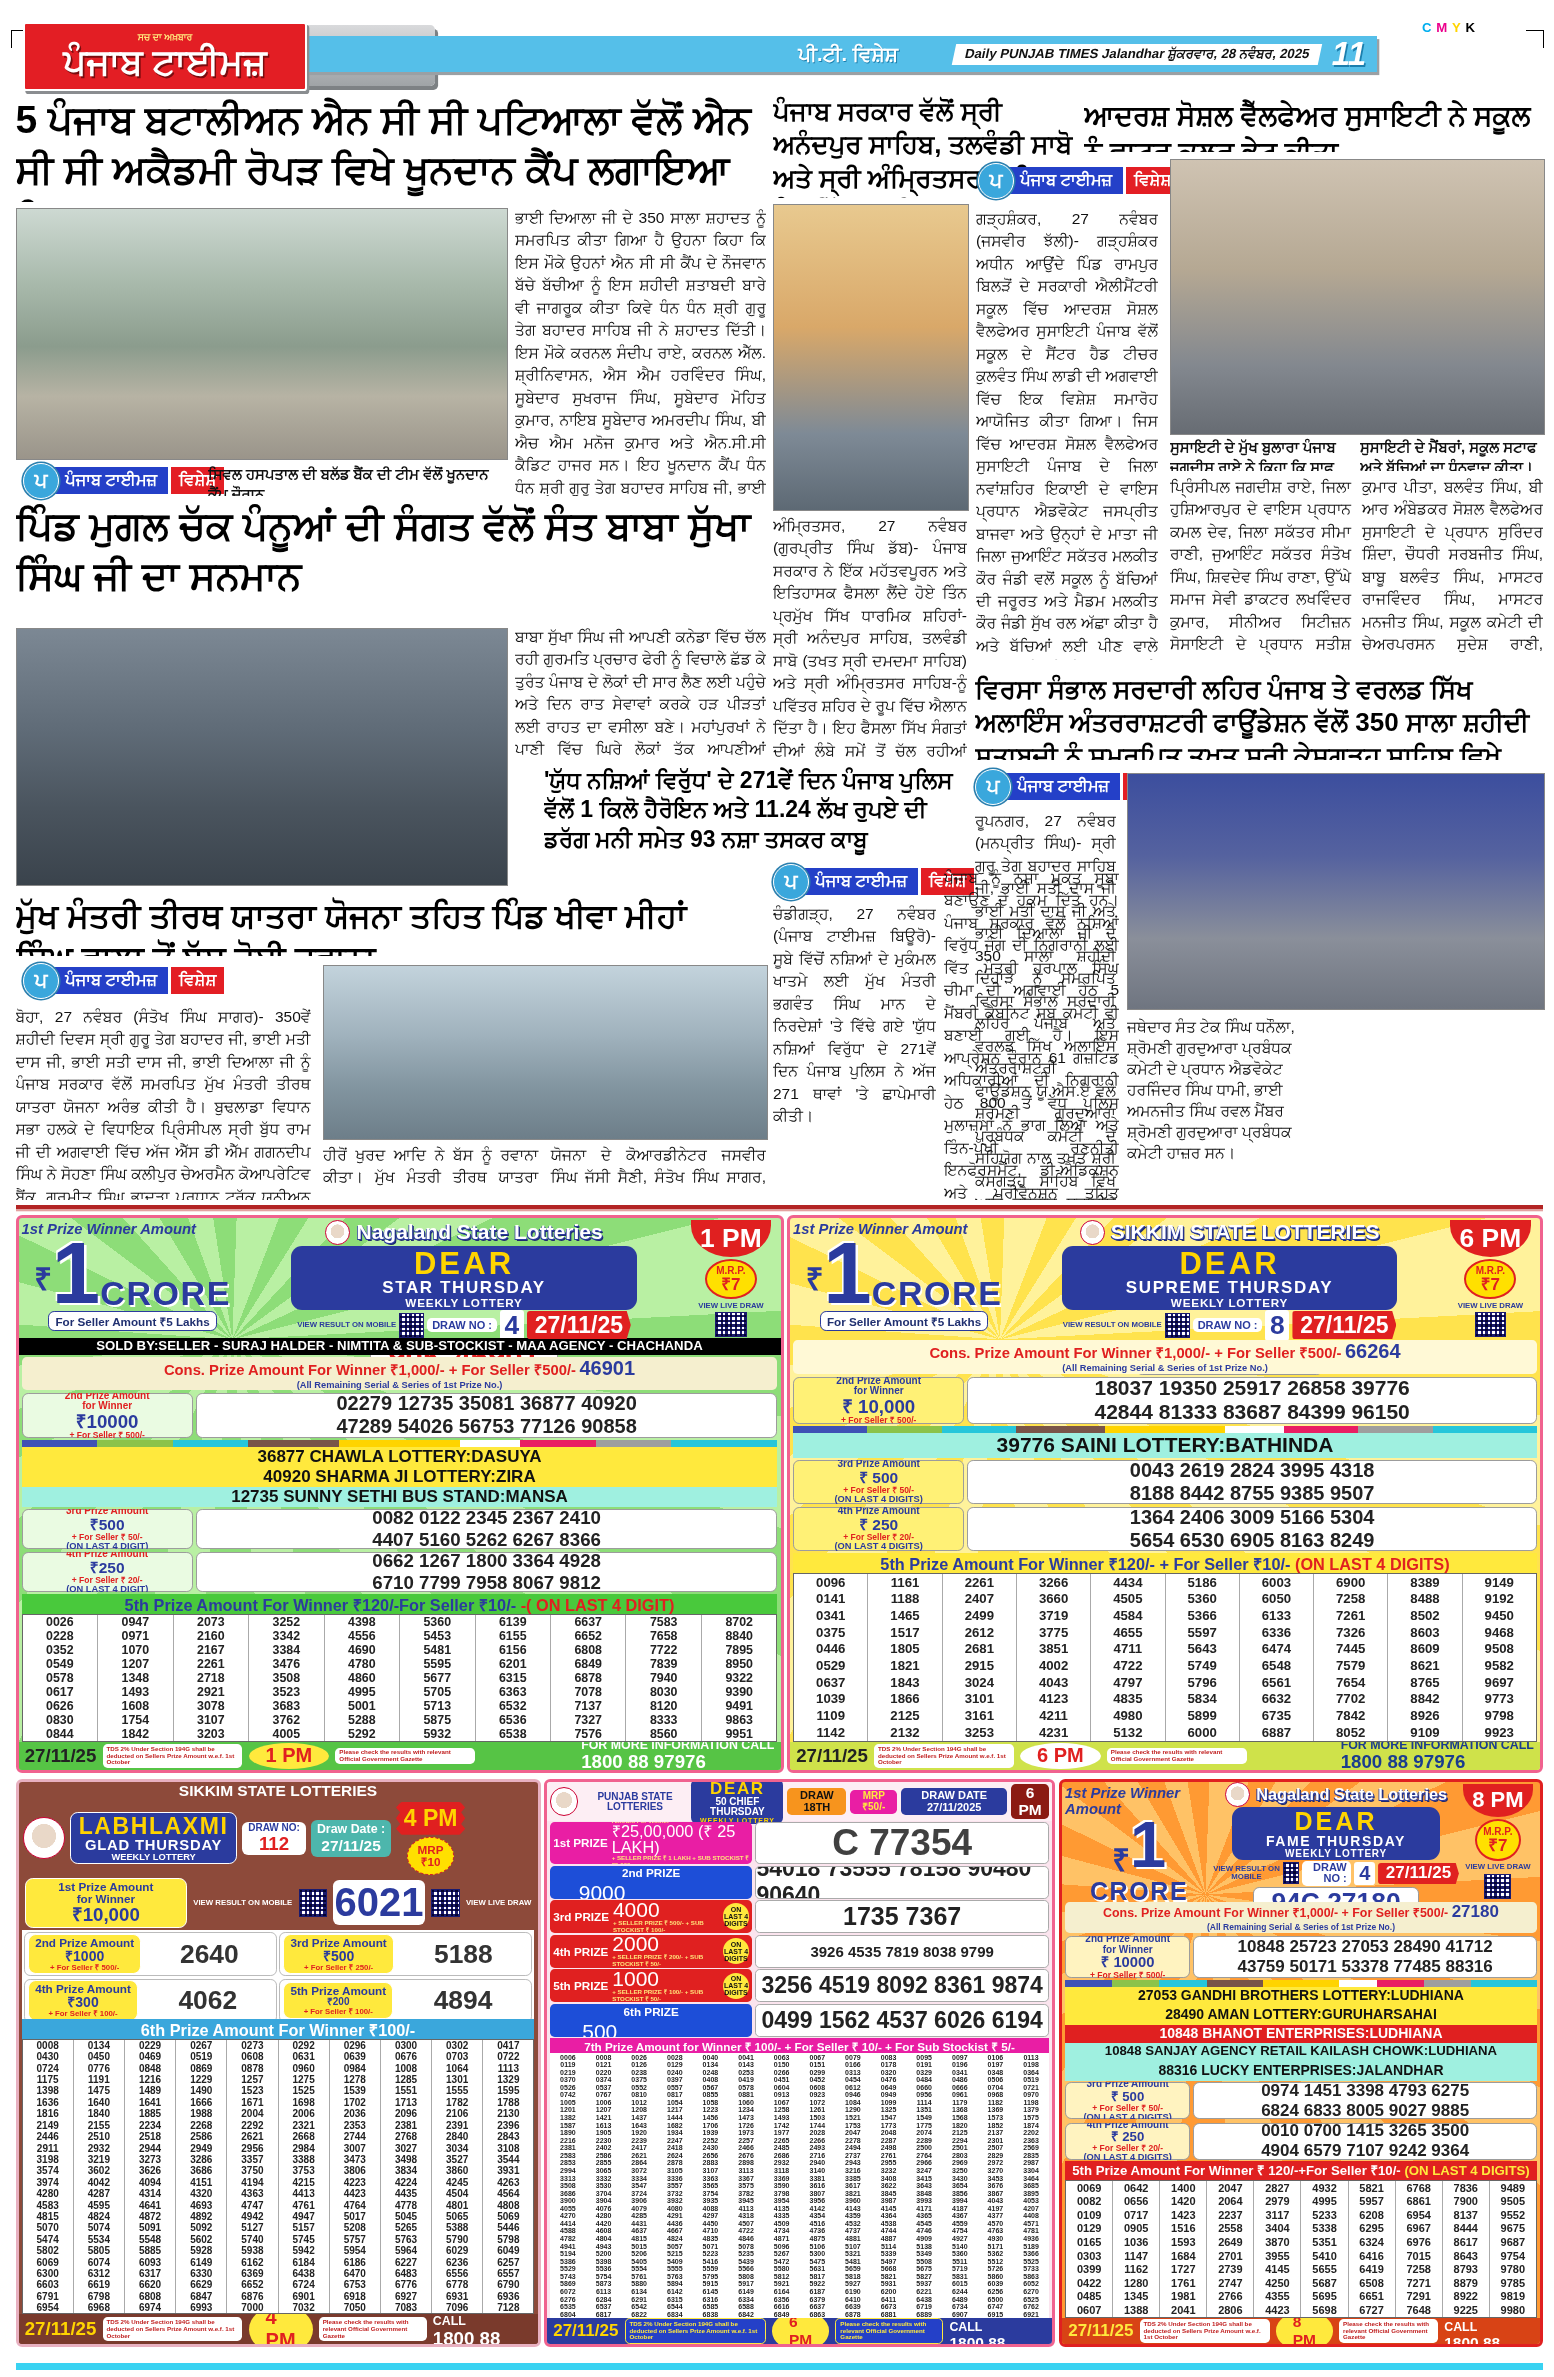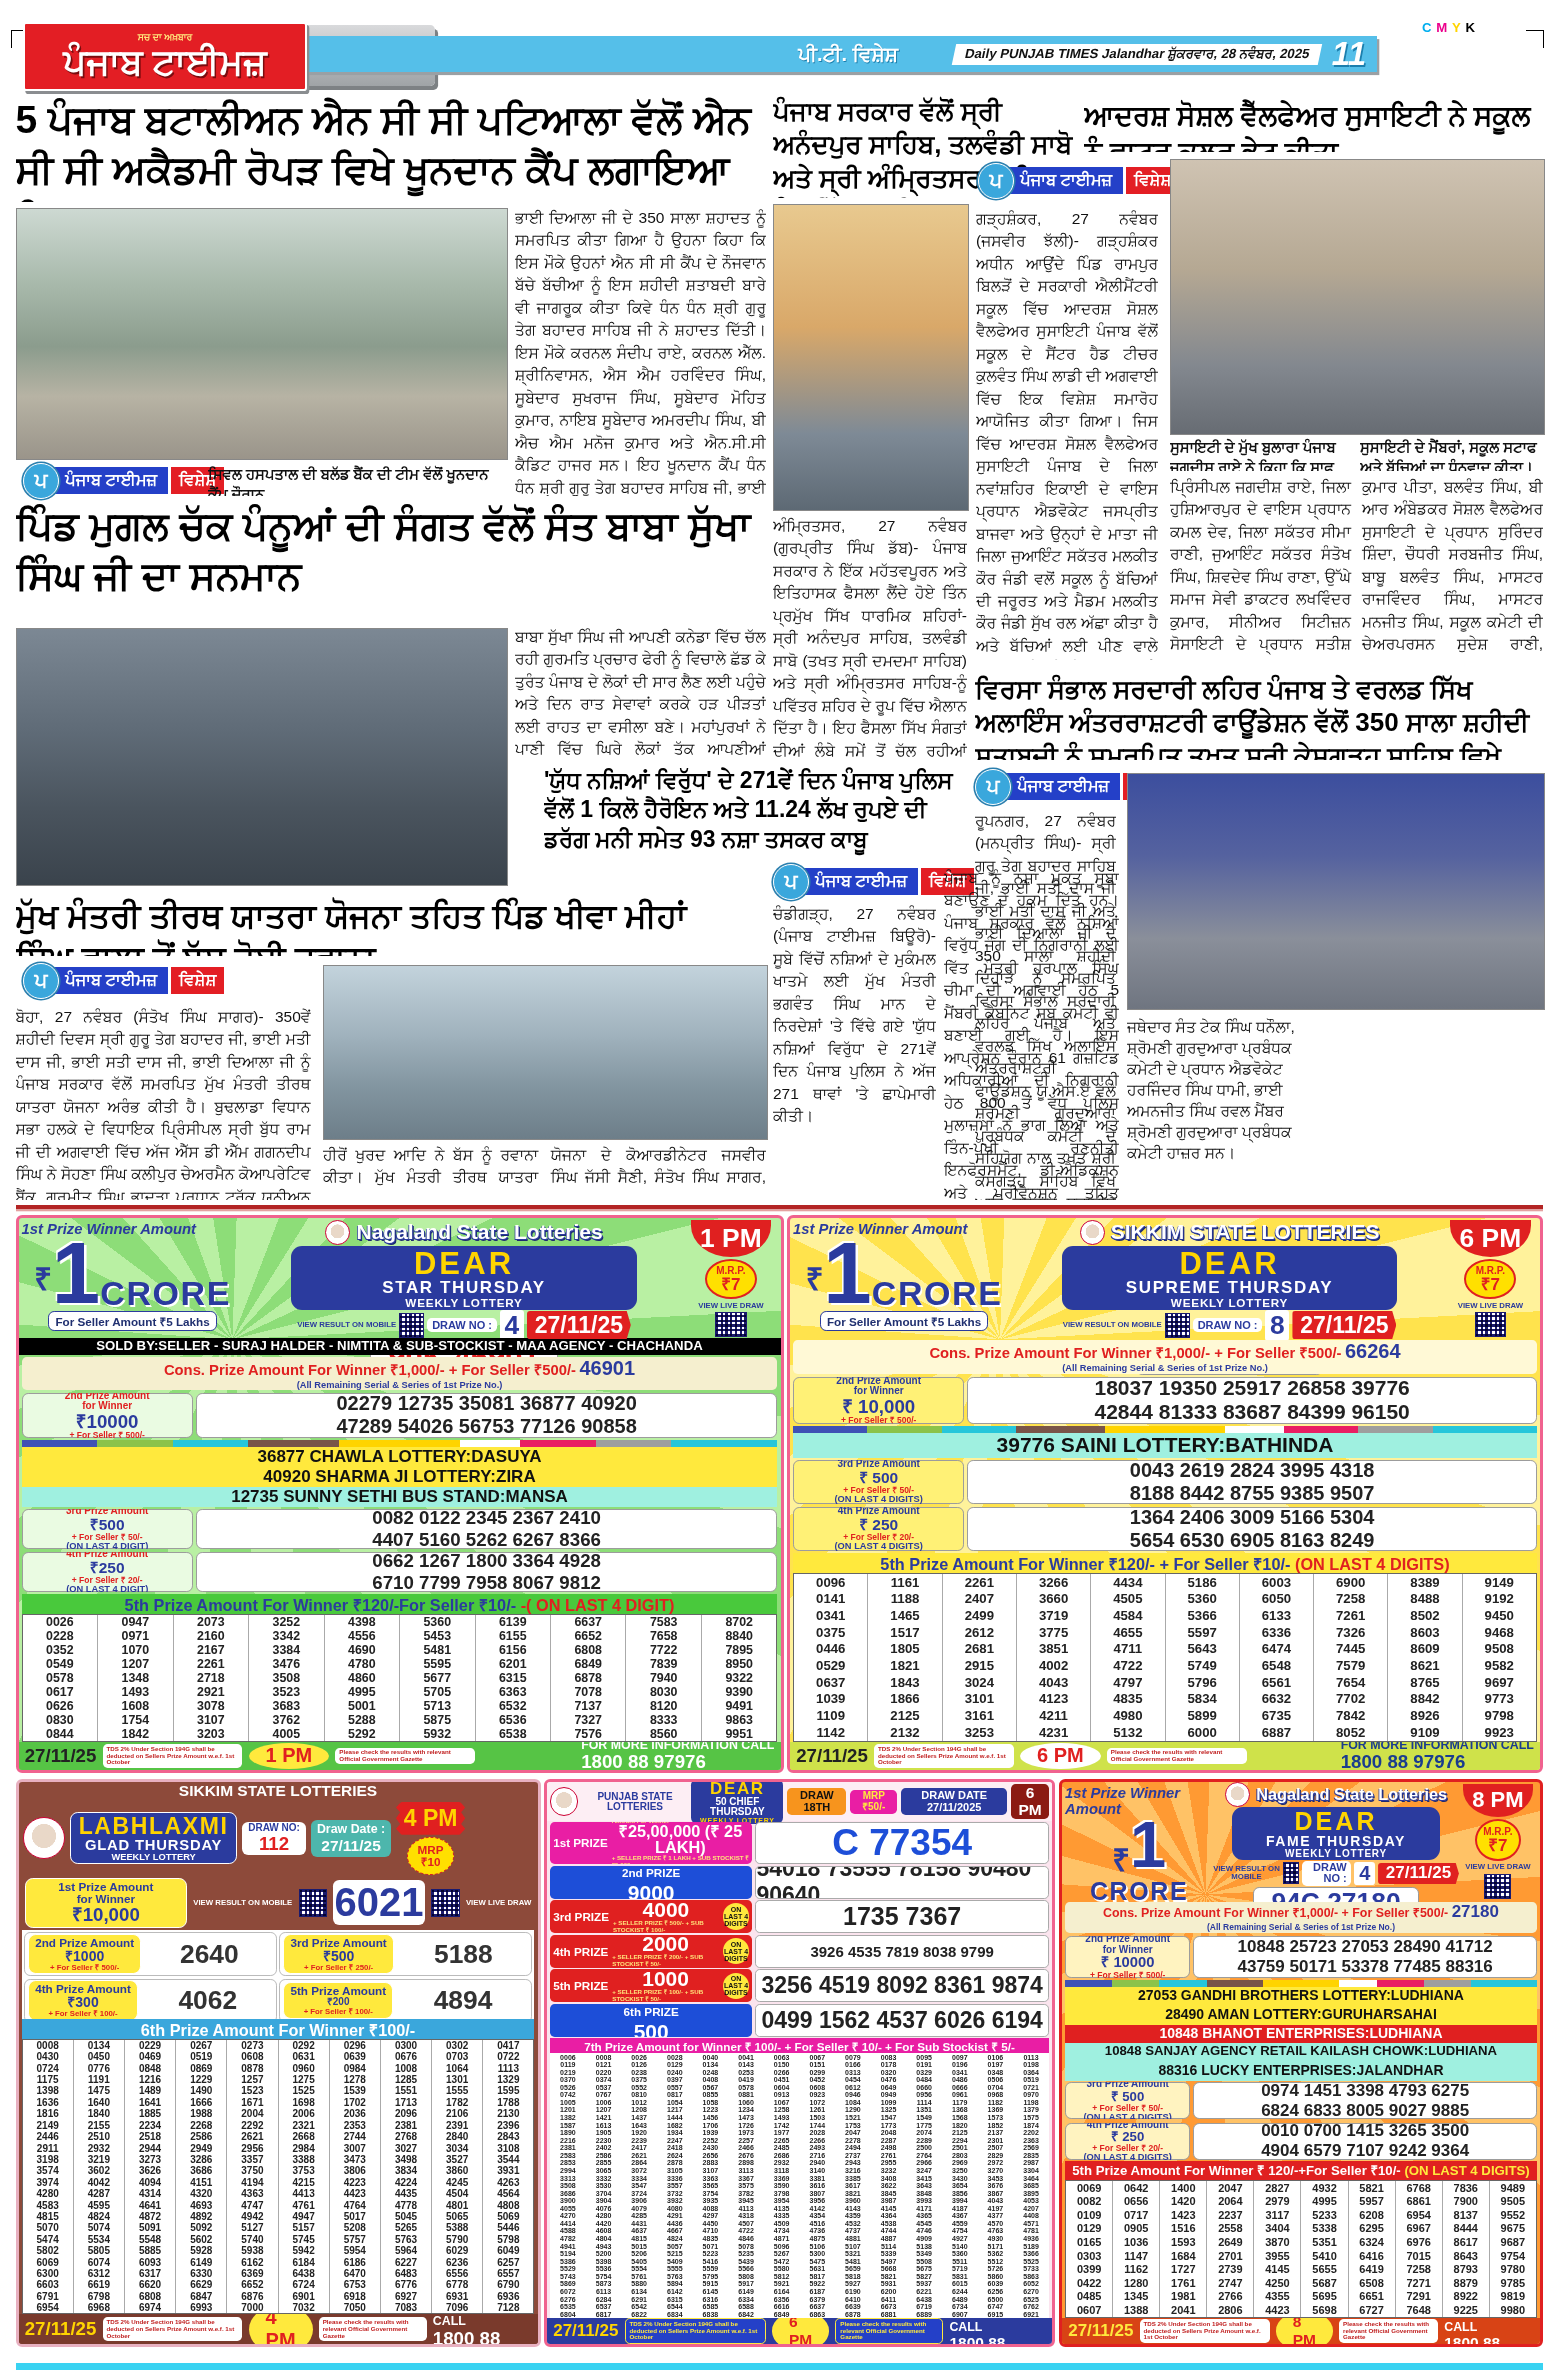--- a/index.html
+++ b/index.html
@@ -136,21 +136,21 @@
   .chief-head{display:flex;align-items:center;gap:3.9px;padding:1.6px 3.1px;background:#fdeef4;}
   .chief-brand{color:#2b3b9e;font-weight:bold;font-size:10px;line-height:1;text-align:center;}
   .chief-dear{background:#2b3b9e;border-radius:6.2px;text-align:center;color:#fff;padding:0.8px 6.2px;line-height:1;}
   .chief-dear .d1{color:#ffd400;font-size:17px;font-weight:bold;display:block;letter-spacing:1.6px;}
   .chief-dear .d2{font-size:10px;font-weight:bold;display:block;}
   .chief-dear .d3{color:#ffd400;font-size:7px;font-weight:bold;display:block;letter-spacing:0.8px;}
   .chip{font-weight:bold;border-radius:4.7px;padding:1.6px 4.7px;text-align:center;line-height:1.05;}
   .tier{display:flex;align-items:stretch;gap:3.1px;margin:0.8px 3.1px;overflow:hidden;}
   .tlab{width:196px;border-radius:4.7px;display:flex;align-items:center;gap:3.9px;padding:0.8px 3.1px;color:#fff;position:relative;}
   .tlab .tn{font-weight:bold;font-size:11.7px;writing-mode:horizontal-tb;}
-  .tlab .amt{font-weight:bold;font-size:21px;line-height:.95;text-align:center;}
+  .tlab .amt{font-weight:normal;font-size:21px;line-height:.95;}
   .tlab .ex{font-size:6.2px;font-weight:bold;color:#ffe27a;line-height:1.1;flex:1;}
   .tlab.mg{background:#e91ea4;}
   .tlab.bl{background:#1d4ed8;flex-direction:column;}
   .tlab.rd{background:#e02020;}
   .last4{background:#ffe93d;color:#111;border-radius:50%;font-size:7px;font-weight:bold;width:26.4px;height:26.4px;display:flex;align-items:center;justify-content:center;text-align:center;line-height:1;flex:none;}
   .tnum{flex:1;background:#fff;border:0.8px solid #aaa;border-radius:4.7px;font-weight:bold;color:#222;display:flex;align-items:center;justify-content:center;overflow:hidden;}
   .mgbar{background:#e91ea4;color:#fff;font-weight:bold;text-align:center;margin:0 3.1px;overflow:hidden;white-space:nowrap;}
   .plain .grid-cell{border-right:none;}
   .chief-foot{background:#2b3b9e;}
   .chief-foot .fd{color:#ffd400;}
@@ -1050,21 +1050,21 @@
     </div>
     <div class="tier" style="height:42px;flex:none;">
       <div class="tlab mg">
         <span class="tn">1st PRIZE</span>
         <span style="display:flex;flex-direction:column;flex:1;">
           <span style="font-size:6.2px;color:#ffe27a;font-weight:bold;">Amount For Winner</span>
           <span class="amt" style="font-size:16.3px;">₹25,00,000 (₹ 25 LAKH)</span>
           <span class="ex">+ SELLER PRIZE ₹ 1 LAKH + SUB STOCKIST ₹ 25,000</span>
         </span>
       </div>
-      <div class="tnum" style="font-size:37px;color:#1d4ed8;">C 77354</div>
+      <div class="tnum" style="font-size:37px;color:#404040;">C 77354</div>
     </div>
     <div class="tier" style="height:33px;flex:none;">
       <div class="tlab bl">
         <span class="tn">2nd PRIZE</span>
         <span style="display:flex;flex-direction:column;flex:1;">
             <span class="amt">9000</span>
             <span class="ex">+ SELLER PRIZE ₹ 500/- + SUB STOCKIST ₹ 100/-</span>
           </span>
       </div>
       <div class="tnum" style="font-size:23px;">54018 73555 78158 90480 90640</div>

